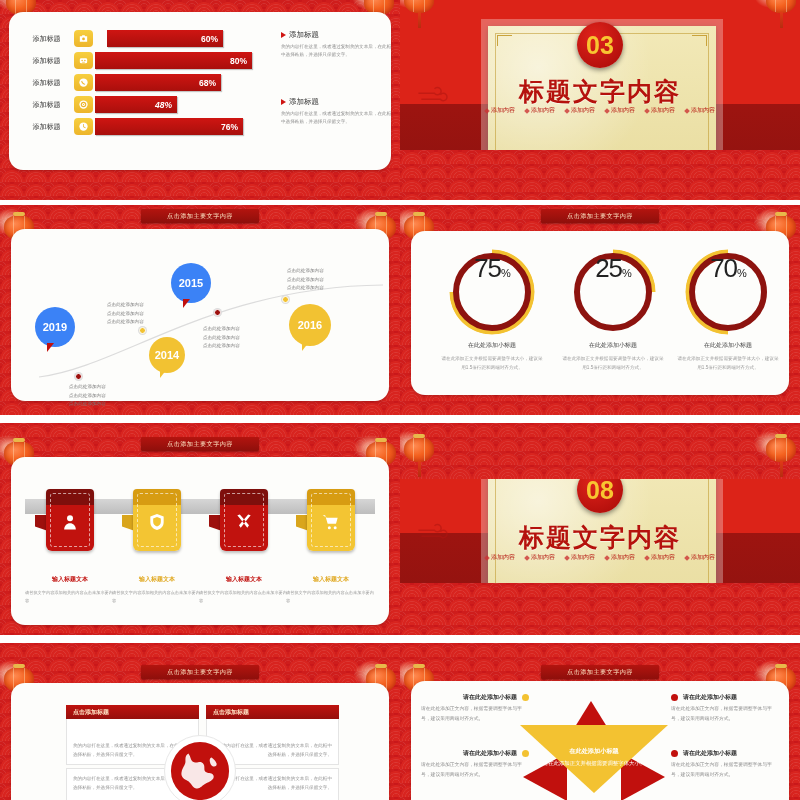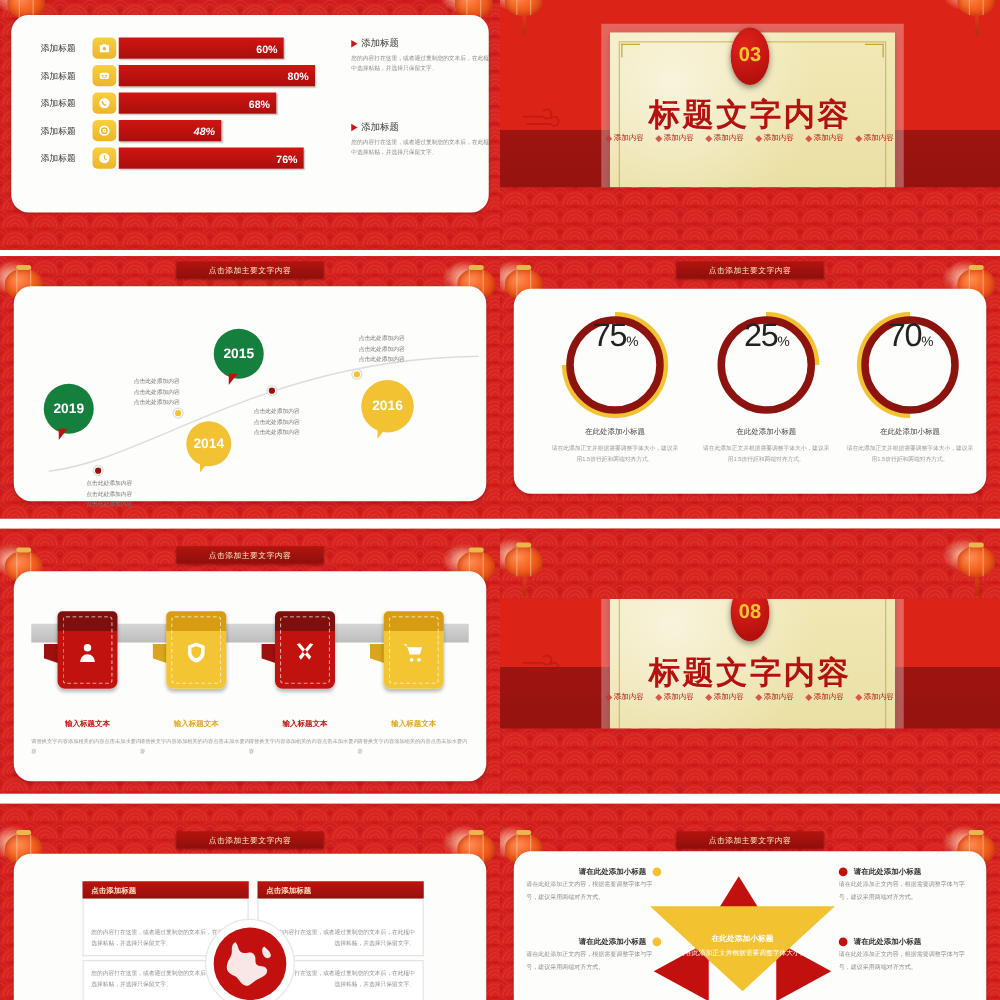--- a/index.html
+++ b/index.html
@@ -124,24 +124,24 @@
     content:""; position:absolute; inset:7px;
     border:1px solid rgba(190,150,40,.55);
   }
   .corner { position:absolute; width:15px; height:11px; border:1.6px solid #c9a33c; }
   .c-tl { left:9px;  top:9px;  border-right:0; border-bottom:0; }
   .c-tr { right:9px; top:9px;  border-left:0;  border-bottom:0; }
   .c-bl { left:9px;  bottom:9px; border-right:0; border-top:0; }
   .c-br { right:9px; bottom:9px; border-left:0;  border-top:0; }
   .numcircle {
     position:absolute; left:50%; transform:translateX(-50%); top:22px;
-    width:31px; height:46px; border-radius:50%;
+    width:46px; height:46px; border-radius:50%;
     background:radial-gradient(circle at 38% 32%, #e0231c, #b5100c 75%);
     display:flex; align-items:center; justify-content:center;
-    color:#f8c531; font-size:16px; font-weight:bold;
+    color:#f8c531; font-size:25px; font-weight:bold;
     box-shadow:0 2px 5px rgba(0,0,0,.45);
   }
   .div-title {
     position:absolute; left:0; right:0; top:75px; text-align:center;
     font-size:25px; font-weight:bold; color:#b5120d; letter-spacing:2px;
     text-shadow:0 1px 0 rgba(255,255,255,.5);
   }
   .div-sub { position:absolute; left:0; right:0; top:106px;
     display:flex; flex-wrap:wrap; justify-content:center; gap:4px 10px; padding:0 42px; }
   .div-sub-item { display:flex; align-items:center; gap:2px; font-size:6px; color:#b5120d; }
@@ -152,21 +152,21 @@
   .bubble {
     position:absolute; border-radius:50%;
     display:flex; align-items:center; justify-content:center;
     color:#fff; font-size:11px; font-weight:bold;
   }
   .bubble::after {
     content:""; position:absolute; width:0;height:0;
     border-top:9px solid currentColor; border-right:7px solid transparent;
     bottom:-5px; left:30%;
   }
-  .b-red { background:#15803d; color:#c1100d; }
+  .b-red { background:#3b82f6; color:#c1100d; }
   .b-red span,.b-yel span { color:#fff; position:relative; z-index:2; }
   .b-yel { background:#f2c232; color:#f2c232; }
   .dot { position:absolute; width:7px;height:7px;border-radius:50%;border:1.6px solid #fff; box-shadow:0 0 0 1px #ddd;}
   .tlnote { position:absolute; font-size:4.6px; color:#777; line-height:1.9; white-space:nowrap; }
 
   
   .donut { position:absolute; width:78px; height:78px; }
   .donut .ring { position:absolute; inset:0; border-radius:50%; border:6px solid #8d130f; }
   .donut .arc  { position:absolute; inset:-4px; border-radius:50%; }
   .donut .val {
@@ -249,21 +249,21 @@
     <div class="card" style="left:9px;top:12px;right:9px;height:158px;">
 
       <div class="bar-row" style="left:10px;top:18px;width:300px;">
         <div class="bar-label">添加标题</div>
         <div class="bar-ico">
             <svg viewBox="0 0 24 24">
               <path d="M4 7h4l1.5-2h5L16 7h4v12H4z"></path>
               <circle cx="12" cy="13" r="3" fill="#edb52a"></circle>
             </svg>
           </div>
-        <div class="bar-bar" style="width:132px;">60%</div>
+        <div class="bar-bar" style="width:116px;margin-left:12px;">60%</div>
       </div>
 
       <div class="bar-row" style="left:10px;top:40px;width:300px;">
         <div class="bar-label">添加标题</div>
         <div class="bar-ico">
             <svg viewBox="0 0 24 24">
               <rect x="4" y="7" width="16" height="11" rx="3"></rect>
               <circle cx="9" cy="12" r="1.6" fill="#edb52a"></circle>
               <circle cx="15" cy="12" r="1.6" fill="#edb52a"></circle>
               <rect x="9" y="15" width="6" height="1.4" fill="#edb52a"></rect>

